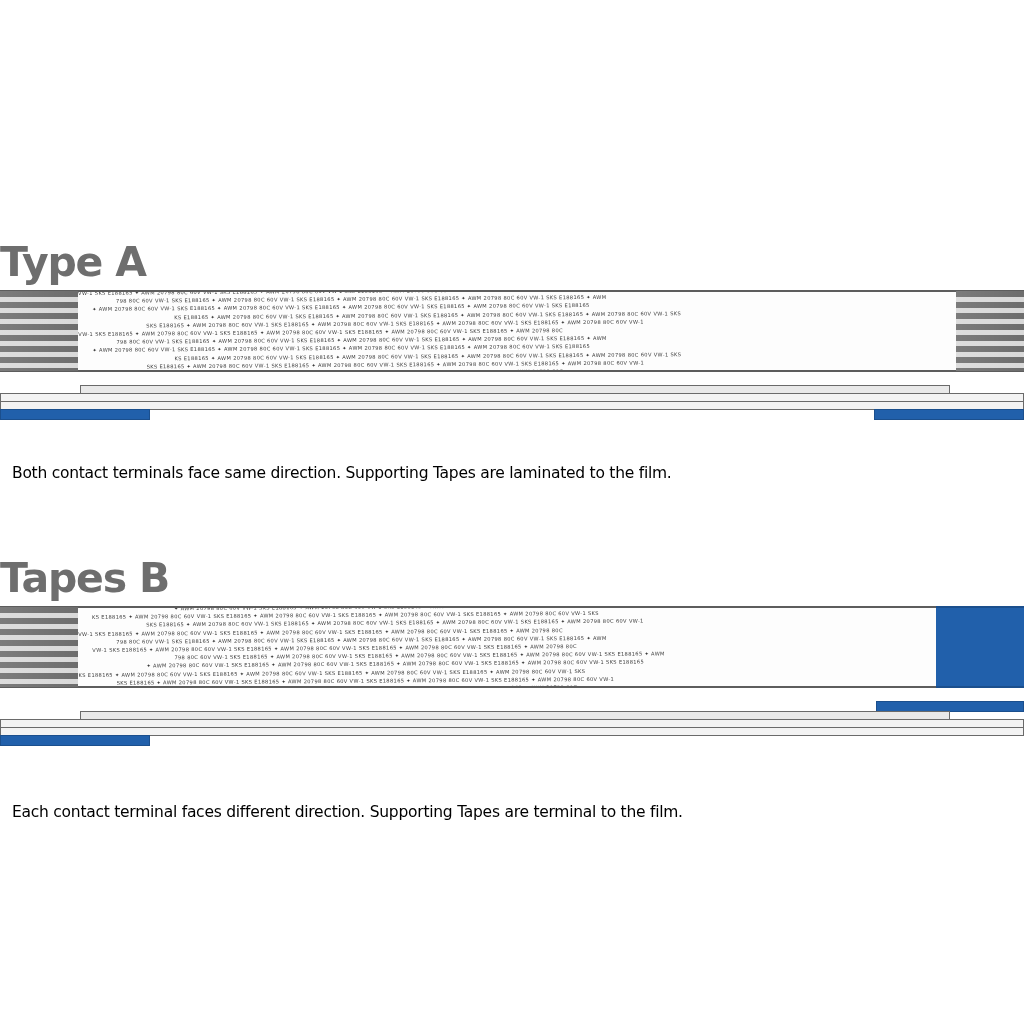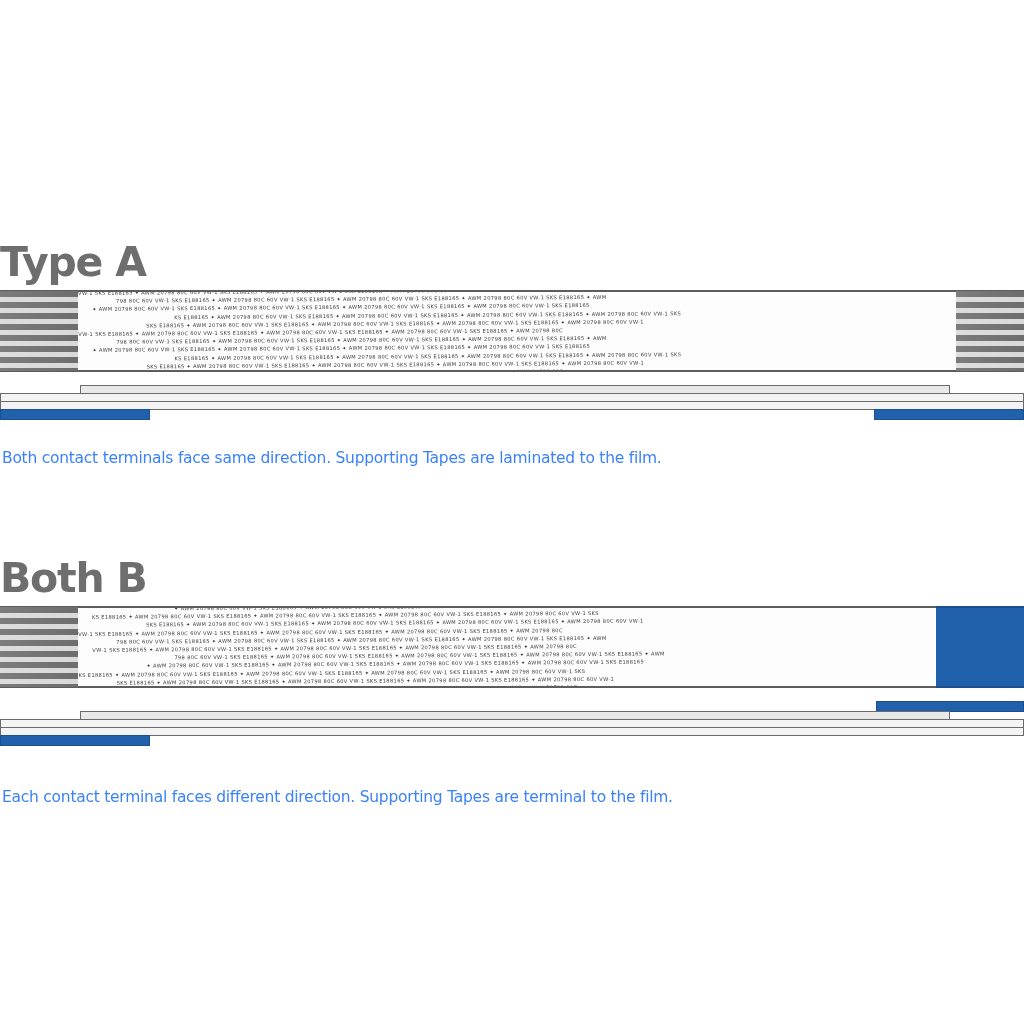--- a/index.html
+++ b/index.html
@@ -146,26 +146,27 @@
   }
   .layer-tape {
     background: #2160ab;
     border: 1.5px solid #1b4f8d;
     height: 11px;
   }
 
   
   .caption {
     position: absolute;
-    left: 2px;
+    left: 12px;
     font-family: "DejaVu Sans", sans-serif;
     font-size: 15.5px;
-    color: #3b82f6;
+    color: #000000;
     letter-spacing: -0.25px;
     white-space: nowrap;
+    margin-top: 15px;
   }
   #caption-a { top: 209px; }
   #caption-b { top: 232px; }
 </style>
 </head>
 <body>
 
 <div class="page">
 
   <div class="section" id="section-a">
@@ -205,21 +206,21 @@
 
       <div class="side-layer layer-tape" style="left:0px; width:150px; top:24px;"></div>
       <div class="side-layer layer-tape" style="left:874px; width:150px; top:24px;"></div>
     </div>
 
     <div class="caption" id="caption-a">Both contact terminals face same direction. Supporting Tapes are laminated to the film.</div>
   </div>
 
   <div class="section" id="section-b">
 
-    <div class="type-heading">Both B</div>
+    <div class="type-heading">Tapes B</div>
 
     <div class="cable-plan">
 
       <div class="terminals" style="left:0px; width:78px;"></div>
 
       <div class="film" style="left:78px; width:858px;">
         <div class="legend-lines">
           <div class="legend-line shift2">✦ AWM  20798  80C  60V VW-1          SKS E188165  ✦ AWM  20798  80C  60V VW-1          SKS E188165  ✦ AWM  20798  80C  60V VW-1          SKS E188165  ✦ AWM  20798  80C  60V VW-1          SKS E188165</div>
           <div class="legend-line shift3">KS E188165  ✦ AWM  20798  80C  60V VW-1          SKS E188165  ✦ AWM  20798  80C  60V VW-1          SKS E188165  ✦ AWM  20798  80C  60V VW-1          SKS E188165  ✦ AWM  20798  80C  60V VW-1    SKS</div>
           <div class="legend-line shift4">        SKS E188165  ✦ AWM  20798  80C  60V VW-1          SKS E188165  ✦ AWM  20798  80C  60V VW-1          SKS E188165  ✦ AWM  20798  80C  60V VW-1          SKS E188165  ✦ AWM  20798  80C  60V VW-1</div>

